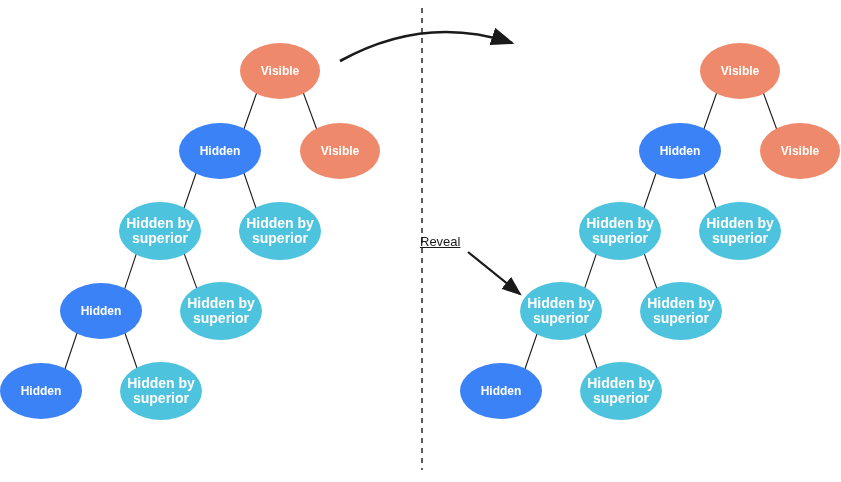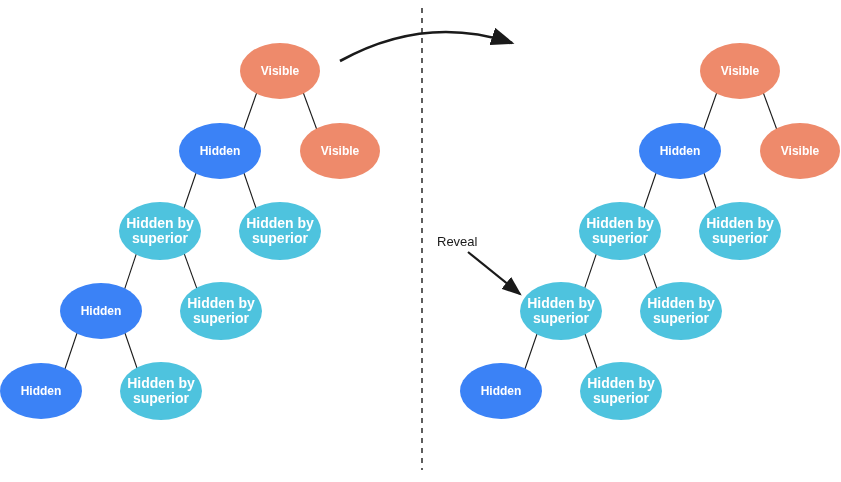--- a/index.html
+++ b/index.html
@@ -159,15 +159,15 @@
     <defs>
       <marker id="arrowhead" markerWidth="9" markerHeight="7" refX="8" refY="3.5" orient="auto" markerUnits="strokeWidth">
         <polygon points="0 0, 9 3.5, 0 7" fill="#1a1a1a"></polygon>
       </marker>
     </defs>
     <line id="divider-line" stroke="#1a1a1a" stroke-width="1.4" stroke-dasharray="5 5" x1="422" y1="8" x2="422" y2="470"></line>
     <path id="transition-arrow-path" fill="none" stroke="#1a1a1a" stroke-width="2.6" marker-end="url(#arrowhead)" d="M 340 61 Q 425 14 512 43"></path>
     <line id="reveal-arrow-line" stroke="#1a1a1a" stroke-width="2.2" marker-end="url(#arrowhead)" x1="468" y1="252" x2="520" y2="294"></line>
   </svg>
 
-  <div class="ann-text" id="reveal-label" style="left: 437px; top: 234px;">Reveal</div>
+  <div class="ann-text" id="reveal-label" style="left: 420px; top: 234px; text-decoration: underline;">Reveal</div>
 
 </div>
 
 </body></html>

